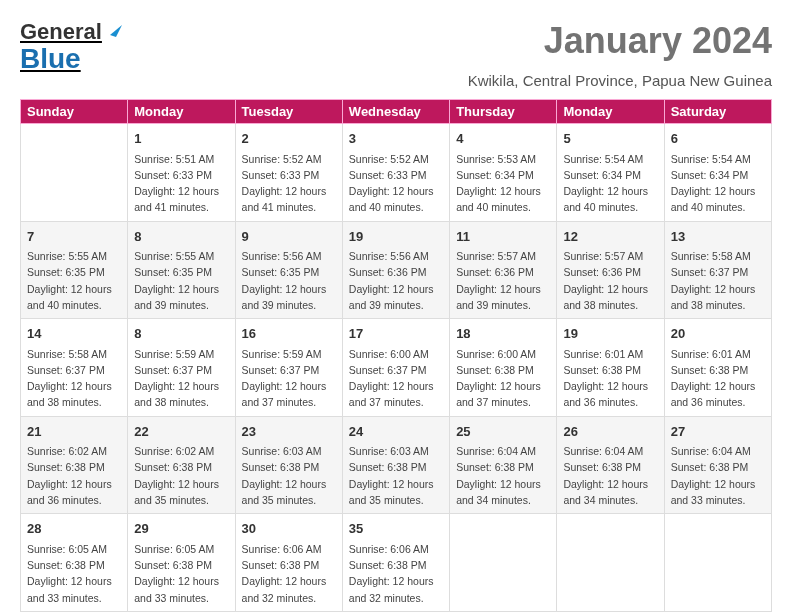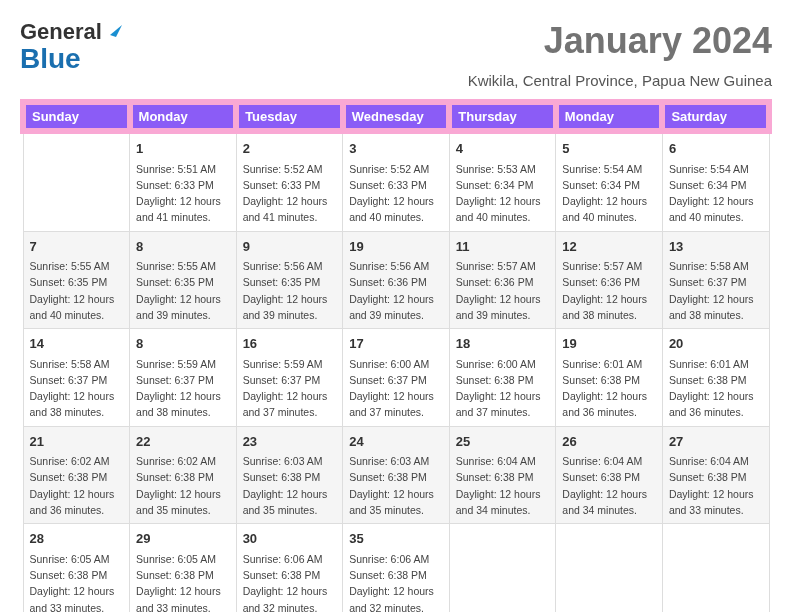--- a/index.html
+++ b/index.html
@@ -29,47 +29,48 @@
     }
     .logo-blue {
       font-size: 28px;
       font-weight: bold;
       color: #1a6faf;
       line-height: 1.1;
     }
     .logo-row {
       display: flex;
       align-items: center;
+      text-decoration: underline;
     }
     .title-block {
       text-align: right;
     }
     .month-year {
       font-size: 36px;
       font-weight: bold;
       color: #737373;
     }
     .location {
       font-size: 15px;
       color: #555;
       margin-top: 10px;
     }
     table {
       width: 100%;
       border-collapse: collapse;
       font-size: 11px;
     }
     thead tr th {
-      background-color: #8b5cf6;
+      background-color: #be185d;
       color: #fff;
       padding: 4px 6px;
       text-align: left;
       font-size: 13px;
       font-weight: bold;
-      border: 6px solid #f9a8d4;
+      border: 1px solid #f9a8d4;
     }
     tbody tr {
       border-bottom: 1px solid #ccc;
     }
     tbody tr td {
       vertical-align: top;
       padding: 5px 6px;
       border: 1px solid #ddd;
       color: #333;
       line-height: 1.5;

